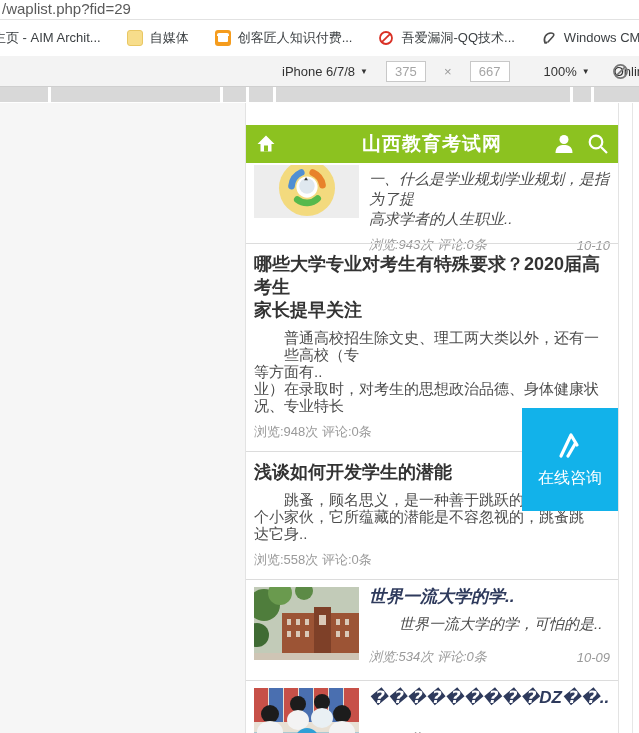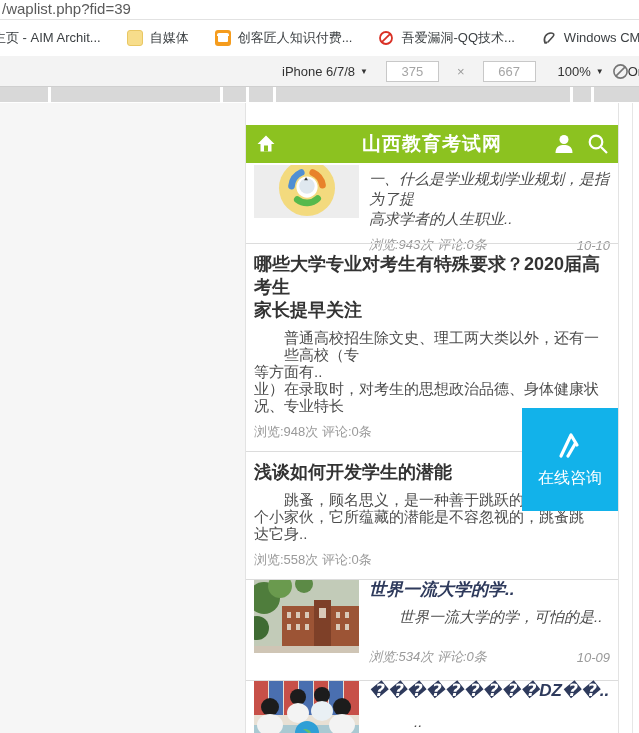--- a/index.html
+++ b/index.html
@@ -20,21 +20,21 @@
                     background:#fff; border-radius:1px; }
   .ic-store:before { content:""; position:absolute; left:2px; top:3px; width:12px; height:3px;
                      background:#fff; border-radius:2px 2px 0 0; }
 
   
   .devtoolbar { height:31px; background:#f3f3f3; border-bottom:1px solid #cfcfcf; position:relative;
                 font-size:13px; color:#333; }
   .dt-center { position:absolute; left:282px; top:0; height:30px; display:flex; align-items:center; gap:18px; }
   .dt-select { display:flex; align-items:center; gap:5px; cursor:pointer; white-space:nowrap; }
   .caret { font-size:8px; color:#333; }
-  .dt-input { width:53px; height:21px; border:1px solid #c8c8c8; background:#fff; color:#a5a5a5;
+  .dt-input { width:40px; height:21px; border:1px solid #c8c8c8; background:#fff; color:#a5a5a5;
               text-align:center; font-size:13px; font-family:"Liberation Sans","DejaVu Sans",sans-serif; }
   .dt-x { color:#9a9a9a; }
   .dt-throttle { position:absolute; right:10px; top:7px; cursor:pointer; }
 
   
   .rulerbar { position:relative; height:15px; background:#fff; }
   .ruler-seg { position:absolute; top:0; height:15px; background:#d8d8d8; }
 
   
   .stage { position:absolute; left:0; top:103px; width:526px; height:630px; background:#f6f6f6; }
@@ -67,41 +67,41 @@
 
   .item1 { height:80px; padding-top:2px; }
   .item1 .thumb { height:53px; }
   .item1 .t-col { padding-top:4px; }
   .item1 .meta { margin-top:7px; }
 
   .item-text { padding:9px 8px 10px 8px; }
   .item-text .body-wrap { margin-top:7px; }
   .item-text .meta { margin-top:9px; }
 
-  .item-thumb { height:101px; }
+  .item-thumb { height:101px; padding-top:7px; }
   .item-thumb .thumb { height:73px; }
   .item-thumb .meta { margin-top:auto; margin-bottom:14px; }
   .item5 { height:96px; }
   .item5 .body-txt { margin-top:12px; padding-left:3em; }
   .item4 .body-txt { margin-top:8px; }
 
   .consult { position:absolute; left:276px; top:305px; width:96px; height:103px; background:#12b2ea;
              display:flex; flex-direction:column; align-items:center; justify-content:center;
              color:#fff; cursor:pointer; z-index:5; }
   .consult-label { font-size:16px; margin-top:9px; }
 
   .logo-badge { position:absolute; left:24px; top:-6px; }
 </style>
 </head>
 <body>
 
 <div class="screen">
 
   <div class="urlbar">
-    <span>/waplist.php?fid=39</span>
+    <span>/waplist.php?fid=29</span>
   </div>
 
   <div class="bookmarksbar">
     <div class="bm">
       <span>主页 - AIM Archit...</span>
     </div>
     <div class="bm">
       <span class="bm-ic ic-note"></span>
       <span>自媒体</span>
     </div>
@@ -131,21 +131,21 @@
 
   <div class="devtoolbar">
     <div class="dt-center">
       <div class="dt-select">
         <span>iPhone 6/7/8</span>
         <span class="caret">▼</span>
       </div>
       <input class="dt-input" readonly="" value="375" style="">
       <span class="dt-x">×</span>
       <input class="dt-input" readonly="" value="667" style="">
-      <div class="dt-select" style="margin-left:4px">
+      <div class="dt-select" style="margin-left:16px">
         <span>100%</span>
         <span class="caret">▼</span>
       </div>
       <div class="dt-select" style="margin-left:6px">
         <span>Online</span>
         <span class="caret">▼</span>
       </div>
     </div>
     <div class="dt-throttle">
       <svg width="17" height="17" viewBox="0 0 17 17">

